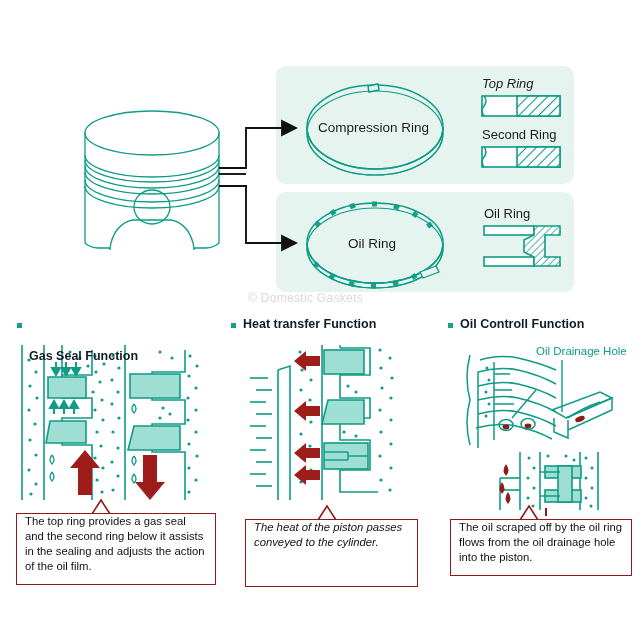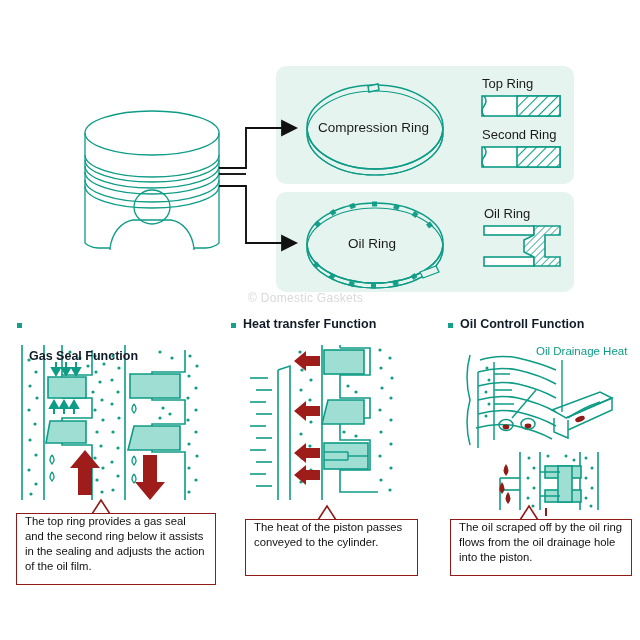--- a/index.html
+++ b/index.html
@@ -466,58 +466,58 @@
         <path d="M506,464 q5,7 0,12 q-5,-5 0,-12"></path>
         <path d="M502,482 q5,7 0,12 q-5,-5 0,-12"></path>
         <path d="M508,492 q5,7 0,12 q-5,-5 0,-12"></path>
       </g>
       <path d="M546,508 L546,516" stroke="#8e1d1a" stroke-width="2"></path>
     </g>
   </svg>
 
   <div class="ring-center-label" style="left:318px;top:120px;">Compression Ring</div>
 
-  <div class="xs-label" style="left:482px;top:76px;">Top Ring</div>
+  <div class="xs-label" style="left:482px;top:76px;font-style:italic;">Top Ring</div>
 
   <div class="xs-label" style="left:482px;top:127px;">Second Ring</div>
 
   <div class="ring-center-label" style="left:348px;top:236px;">Oil Ring</div>
 
   <div class="xs-label" style="left:484px;top:206px;">Oil Ring</div>
 
   <div id="watermark">© Domestic Gaskets</div>
 
   <div class="sec-bullet" style="left:17px;top:323px;"></div>
   <div class="sec-title" style="left:29px;top:317px;margin-top:32px;">Gas Seal Function</div>
 
   <div class="sec-bullet" style="left:231px;top:323px;"></div>
   <div class="sec-title" style="left:243px;top:317px;">Heat transfer Function</div>
 
   <div class="sec-bullet" style="left:448px;top:323px;"></div>
   <div class="sec-title" style="left:460px;top:317px;">Oil Controll Function</div>
 
-  <div class="teal-label" style="left:536px;top:345px;">Oil Drainage Heat</div>
+  <div class="teal-label" style="left:536px;top:345px;">Oil Drainage Hole</div>
 
   <svg class="abs-svg" width="640" height="640" viewBox="0 0 640 640">
     <path d="M92,514 L101,500 L110,514" fill="#ffffff" stroke="#8f1a18" stroke-width="1.6" stroke-linejoin="miter"></path>
     <path d="M94,514 L108,514" stroke="#ffffff" stroke-width="3"></path>
     <path d="M318,520 L327,506 L336,520" fill="#ffffff" stroke="#8f1a18" stroke-width="1.6"></path>
     <path d="M320,520 L334,520" stroke="#ffffff" stroke-width="3"></path>
     <path d="M520,520 L529,506 L538,520" fill="#ffffff" stroke="#8f1a18" stroke-width="1.6"></path>
     <path d="M522,520 L536,520" stroke="#ffffff" stroke-width="3"></path>
   </svg>
 
   <div class="callout" style="left:16px;top:513px;width:200px;height:72px;">
     <span>The top ring provides a gas seal</span>
     <span>and the second ring below it assists</span>
     <span>in the sealing and adjusts the action</span>
     <span>of the oil film.</span>
   </div>
 
-  <div class="callout" style="left:245px;top:519px;width:173px;height:57px;">
+  <div class="callout" style="left:245px;top:519px;width:173px;height:68px;font-style:italic;">
     <span>The heat of the piston passes</span>
     <span>conveyed to the cylinder.</span>
   </div>
 
   <div class="callout" style="left:450px;top:519px;width:182px;height:57px;">
     <span>The oil scraped off by the oil ring</span>
     <span>flows from the oil drainage hole</span>
     <span>into the piston.</span>
   </div>
 

